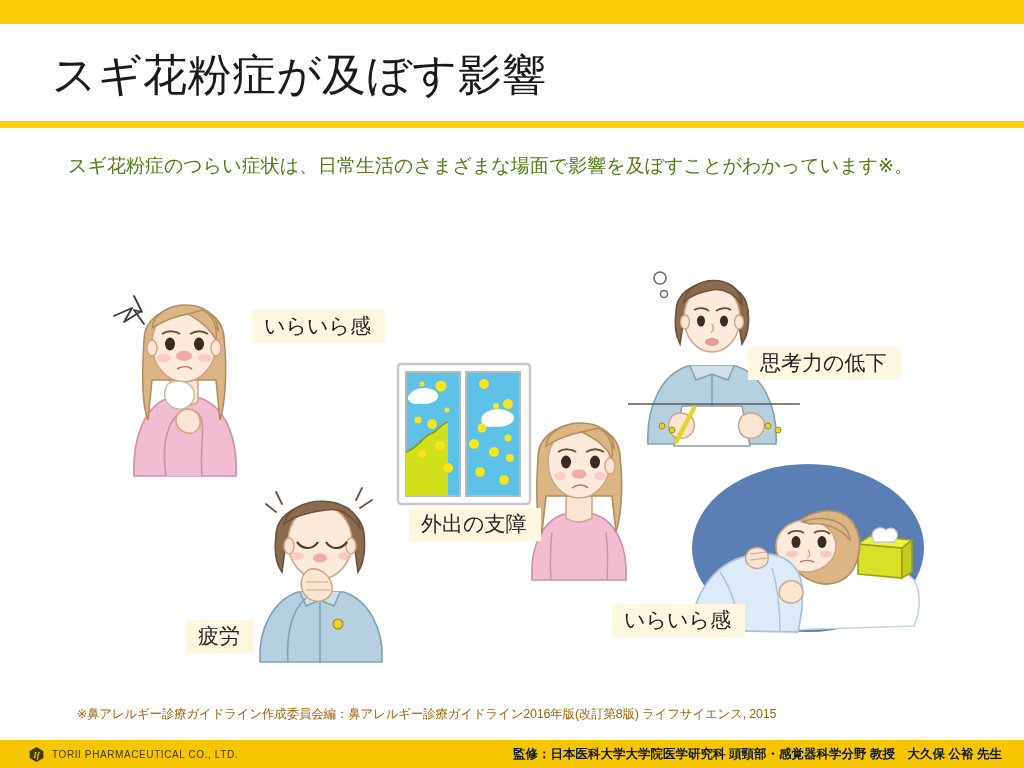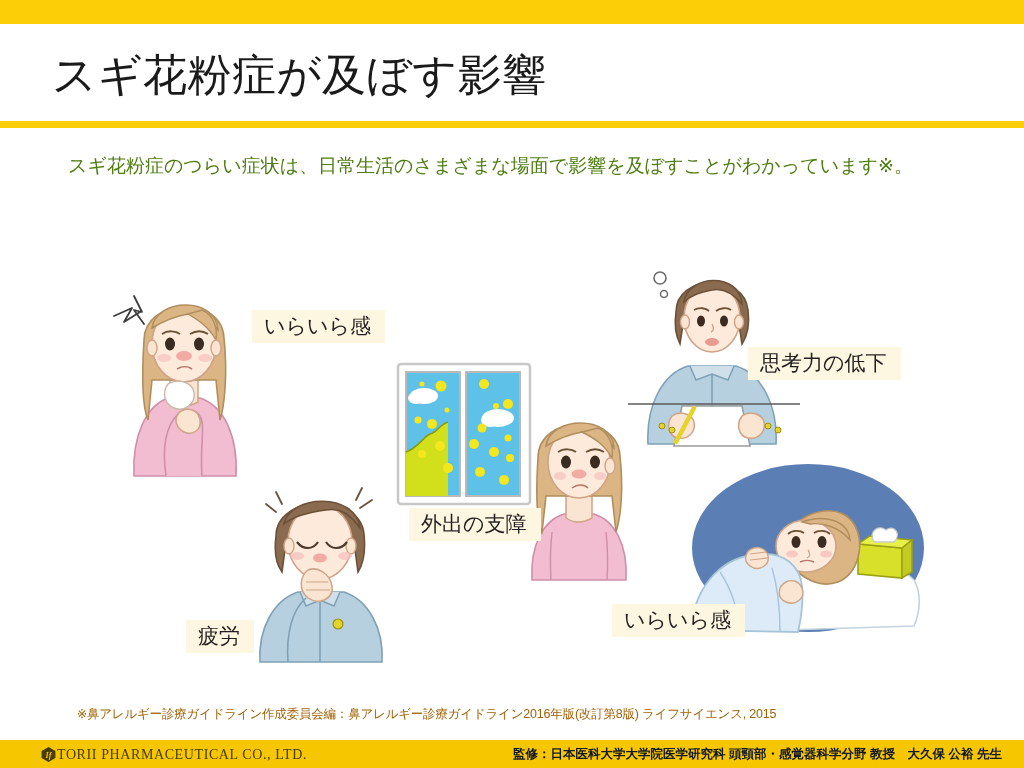--- a/index.html
+++ b/index.html
@@ -59,35 +59,35 @@
   }
 
   .footer-bar {
     position: absolute;
     left: 0; top: 740px;
     width: 1024px; height: 28px;
     background: #f6c700;
   }
   .footer-logo {
     position: absolute;
-    left: 40px; top: 746px;
+    left: 28px; top: 746px;
     display: flex;
     align-items: center;
+    gap: 7px;
   }
   .logo-mark {
     width: 17px; height: 17px;
     position: relative;
     display: inline-block;
   }
   .footer-company {
-    font-size: 14px;
+    font-size: 10px;
     letter-spacing: 0.6px;
     color: #4a3b00;
     white-space: nowrap;
-    font-family: Liberation Serif, serif;
   }
   .footer-credit {
     position: absolute;
     right: 22px; top: 746px;
     font-size: 12.5px;
     font-weight: 700;
     color: #0f172a;
     white-space: nowrap;
   }
 

